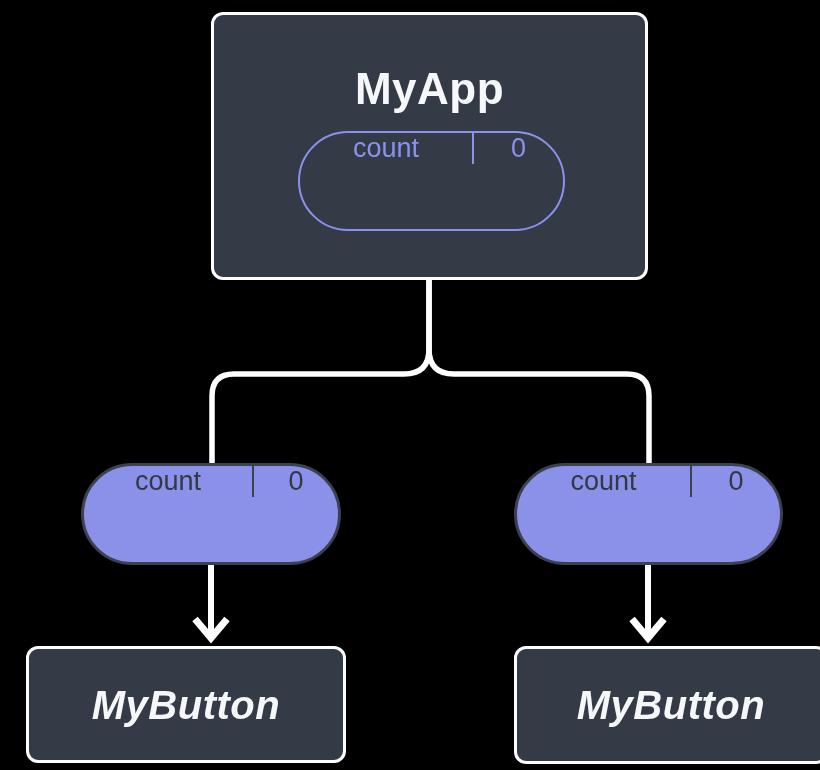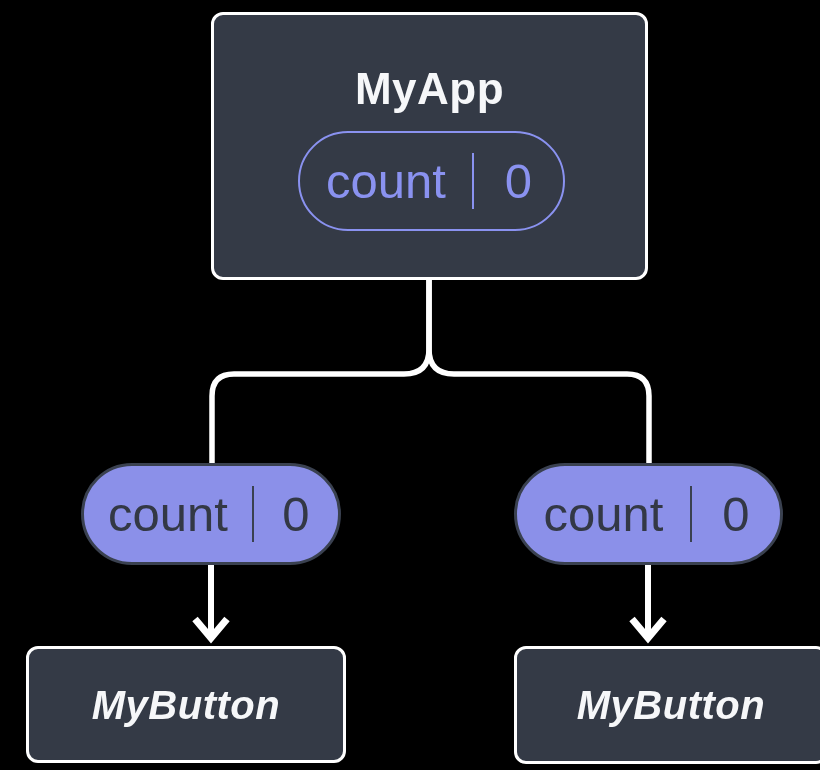--- a/index.html
+++ b/index.html
@@ -49,22 +49,22 @@
     letter-spacing:0.5px;
   }
   .root-title{
     position:absolute;left:0;right:0;top:52px;
     font-size:44px;line-height:1;
   }
   .pill{
     position:absolute;
     border-radius:999px;
     display:flex;
-    align-items:center;
-    font-size:49px;
+    align-items:flex-start;
+    font-size:27px;
   }
   .pill-key,.pill-val{
     display:flex;align-items:center;justify-content:center;
   }
   .pill-outline-style{
     left:84px;top:116px;width:267px;height:100px;
     border:2.5px solid var(--pill-outline);
     color:var(--pill-outline);
     background:transparent;
   }

